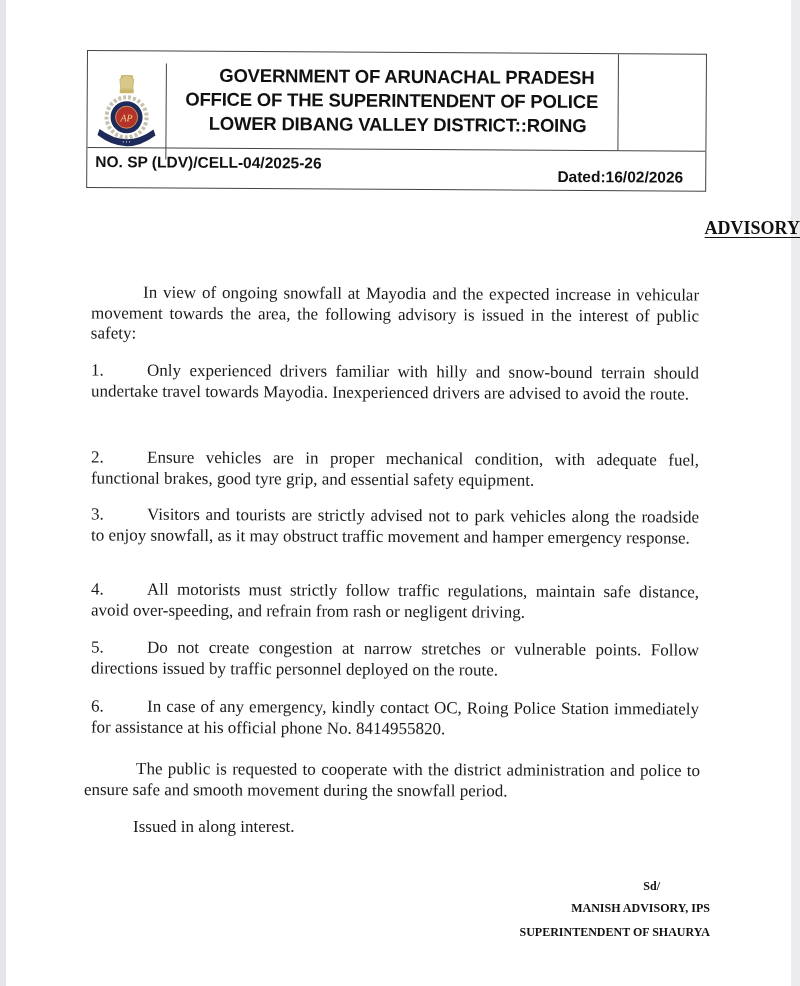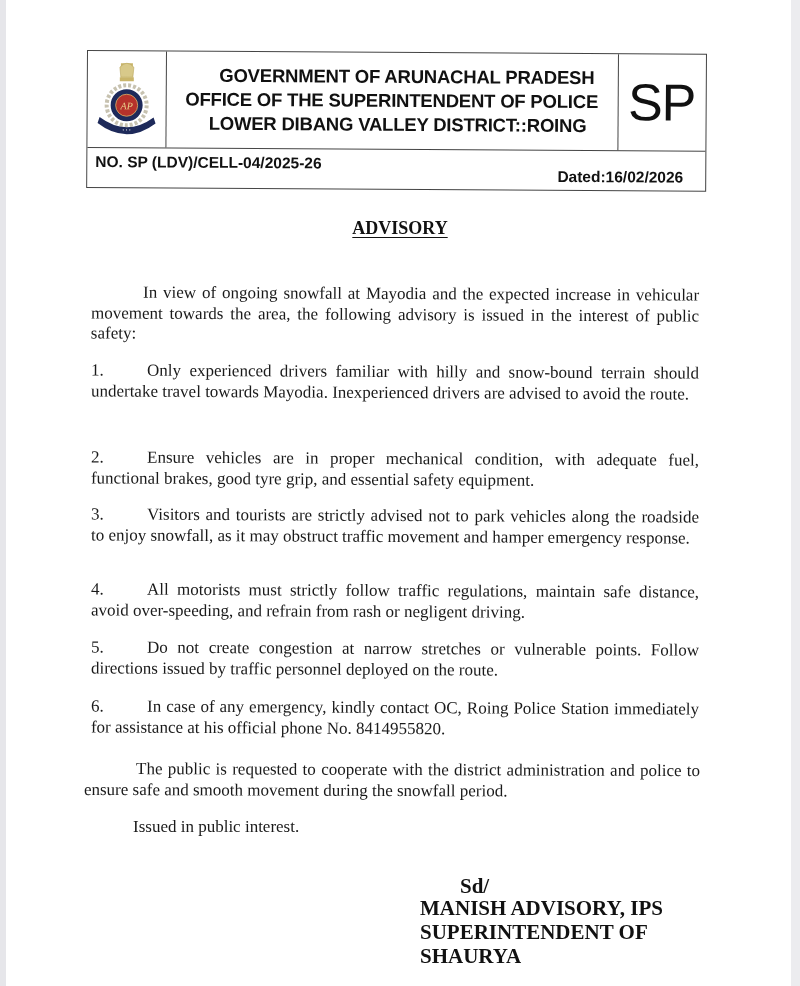--- a/index.html
+++ b/index.html
@@ -13,60 +13,60 @@
   .edge-left { position: absolute; left: 0; top: 0; width: 6px; height: 986px; background: #e6e6ea; }
   .edge-right { position: absolute; right: 0; top: 0; width: 9px; height: 986px; background: #ececef; }
 
   
   .letterhead {
     position: absolute; left: 87px; top: 50px; width: 620px; height: 138px;
     border: 1.5px solid #444; box-sizing: border-box;
     transform: rotate(0.35deg); transform-origin: left top;
   }
   .lh-top { position: absolute; left: 0; top: 0; right: 0; height: 96px; border-bottom: 1.5px solid #444; }
-  .lh-emblem { position: absolute; left: 0; top: 0; width: 78px; height: 96px; border-right: 1.5px solid #444; }
+  .lh-emblem { position: absolute; left: 0; top: 12px; width: 78px; height: 96px; border-right: 1.5px solid #444; }
   .lh-title { position: absolute; left: 78px; top: 0; width: 452px; height: 96px; border-right: 1.5px solid #444; }
   .lh-sp { position: absolute; left: 530px; top: 0; right: 0; height: 96px; display:flex; align-items:center; justify-content:center; }
   .lh-title .line {
     font-family: "Liberation Sans", sans-serif; font-weight: bold; font-size: 18.5px;
     text-align: center; line-height: 24px; letter-spacing: -0.2px; color: #111;
   }
   .lh-title .l1 { margin-top: 12px; padding-left: 30px; }
   .lh-title .l2 { }
   .lh-title .l3 { padding-left: 12px; }
   .sp-text { font-family: "Liberation Sans", sans-serif; font-size: 52px; color: #111; letter-spacing: -1px; }
   .ref-no { position: absolute; left: 8px; top: 102px; font-family: "Liberation Sans", sans-serif; font-weight: bold; font-size: 15.5px; color: #111; }
   .dated { position: absolute; right: 22px; top: 114px; font-family: "Liberation Sans", sans-serif; font-weight: bold; font-size: 15.5px; color: #111; margin-left: 48px; }
 
   .emblem-svg { position: absolute; left: 8px; top: 6px; }
 
   
   .title {
-    position: absolute; left: 0; width: 800px; top: 218px; text-align: center;
+    position: absolute; left: 0; width: 800px; top: 218px; text-align: right;
     font-weight: bold; font-size: 18px; text-decoration: underline; text-underline-offset: 3px; color: #111;
   }
   .para {
     position: absolute; left: 91px; width: 608px;
     font-size: 17px; line-height: 20.5px; text-align: justify; color: #1a1a1a;
   }
   .para .num { display: inline-block; width: 56px; }
   .indent { text-indent: 52px; }
   .p-intro { top: 284px; transform: rotate(0.3deg); }
   .p1 { top: 362px; transform: rotate(0.3deg); }
   .p2 { top: 449px; transform: rotate(0.3deg); }
   .p3 { top: 506px; transform: rotate(0.3deg); }
   .p4 { top: 581px; transform: rotate(0.3deg); }
   .p5 { top: 639px; transform: rotate(0.3deg); }
   .p6 { top: 698px; transform: rotate(0.3deg); }
   .p-closing { top: 760px; left: 84px; width: 616px; transform: rotate(0.2deg); }
   .p-issued { top: 817px; left: 133px; font-size: 17px; }
 
   .sig {
-    position: absolute; left: 420px; width: 290px; text-align: left;
-    font-weight: bold; font-size: 21px; line-height: 24px; color: #111;
+    position: absolute; left: 420px; width: 290px; text-align: right;
+    font-weight: bold; font-size: 12px; line-height: 24px; color: #111;
   }
   .sig-sd { top: 874px; left: 460px; width: 200px; }
   .sig-name { top: 896px; }
   .sig-desg { top: 920px; }
 </style>
 </head>
 <body>
 
 <div class="edge-left"></div>
 <div class="edge-right"></div>
@@ -90,37 +90,34 @@
 
         <path d="M4 60 Q31 80 58 60 L60 66 Q31 88 2 66 Z" fill="#1e2a5a"></path>
         <text x="31" y="74" font-size="3.5" text-anchor="middle" fill="#ffffff" font-family="DejaVu Sans, sans-serif">• • •</text>
       </svg>
     </div>
     <div class="lh-title">
       <div class="line l1">GOVERNMENT OF ARUNACHAL PRADESH</div>
       <div class="line l2">OFFICE OF THE SUPERINTENDENT OF POLICE</div>
       <div class="line l3">LOWER DIBANG VALLEY DISTRICT::ROING</div>
     </div>
-    <div class="lh-sp">
-      <span class="sp-text">SP</span>
-    </div>
   </div>
   <div class="ref-no">NO. SP (LDV)/CELL-04/2025-26</div>
   <div class="dated">Dated:16/02/2026</div>
 </div>
 
 <div class="title">ADVISORY</div>
 
 <div class="para indent p-intro">In view of ongoing snowfall at Mayodia and the expected increase in vehicular movement towards the area, the following advisory is issued in the interest of public safety:</div>
 
 <div class="para p1"><span class="num">1.</span><span>Only experienced drivers familiar with hilly and snow-bound terrain should undertake travel towards Mayodia. Inexperienced drivers are advised to avoid the route.</span></div>
 <div class="para p2"><span class="num">2.</span><span>Ensure vehicles are in proper mechanical condition, with adequate fuel, functional brakes, good tyre grip, and essential safety equipment.</span></div>
 <div class="para p3"><span class="num">3.</span><span>Visitors and tourists are strictly advised not to park vehicles along the roadside to enjoy snowfall, as it may obstruct traffic movement and hamper emergency response.</span></div>
 <div class="para p4"><span class="num">4.</span><span>All motorists must strictly follow traffic regulations, maintain safe distance, avoid over-speeding, and refrain from rash or negligent driving.</span></div>
 <div class="para p5"><span class="num">5.</span><span>Do not create congestion at narrow stretches or vulnerable points. Follow directions issued by traffic personnel deployed on the route.</span></div>
 <div class="para p6"><span class="num">6.</span><span>In case of any emergency, kindly contact OC, Roing Police Station immediately for assistance at his official phone No. 8414955820.</span></div>
 
 <div class="para indent p-closing">The public is requested to cooperate with the district administration and police to ensure safe and smooth movement during the snowfall period.</div>
-<div class="para p-issued">Issued in public interest.</div>
+<div class="para p-issued">Issued in along interest.</div>
 
 <div class="sig sig-sd">Sd/</div>
 <div class="sig sig-name">MANISH ADVISORY, IPS</div>
 <div class="sig sig-desg">SUPERINTENDENT OF SHAURYA</div>
 
 </body></html>

